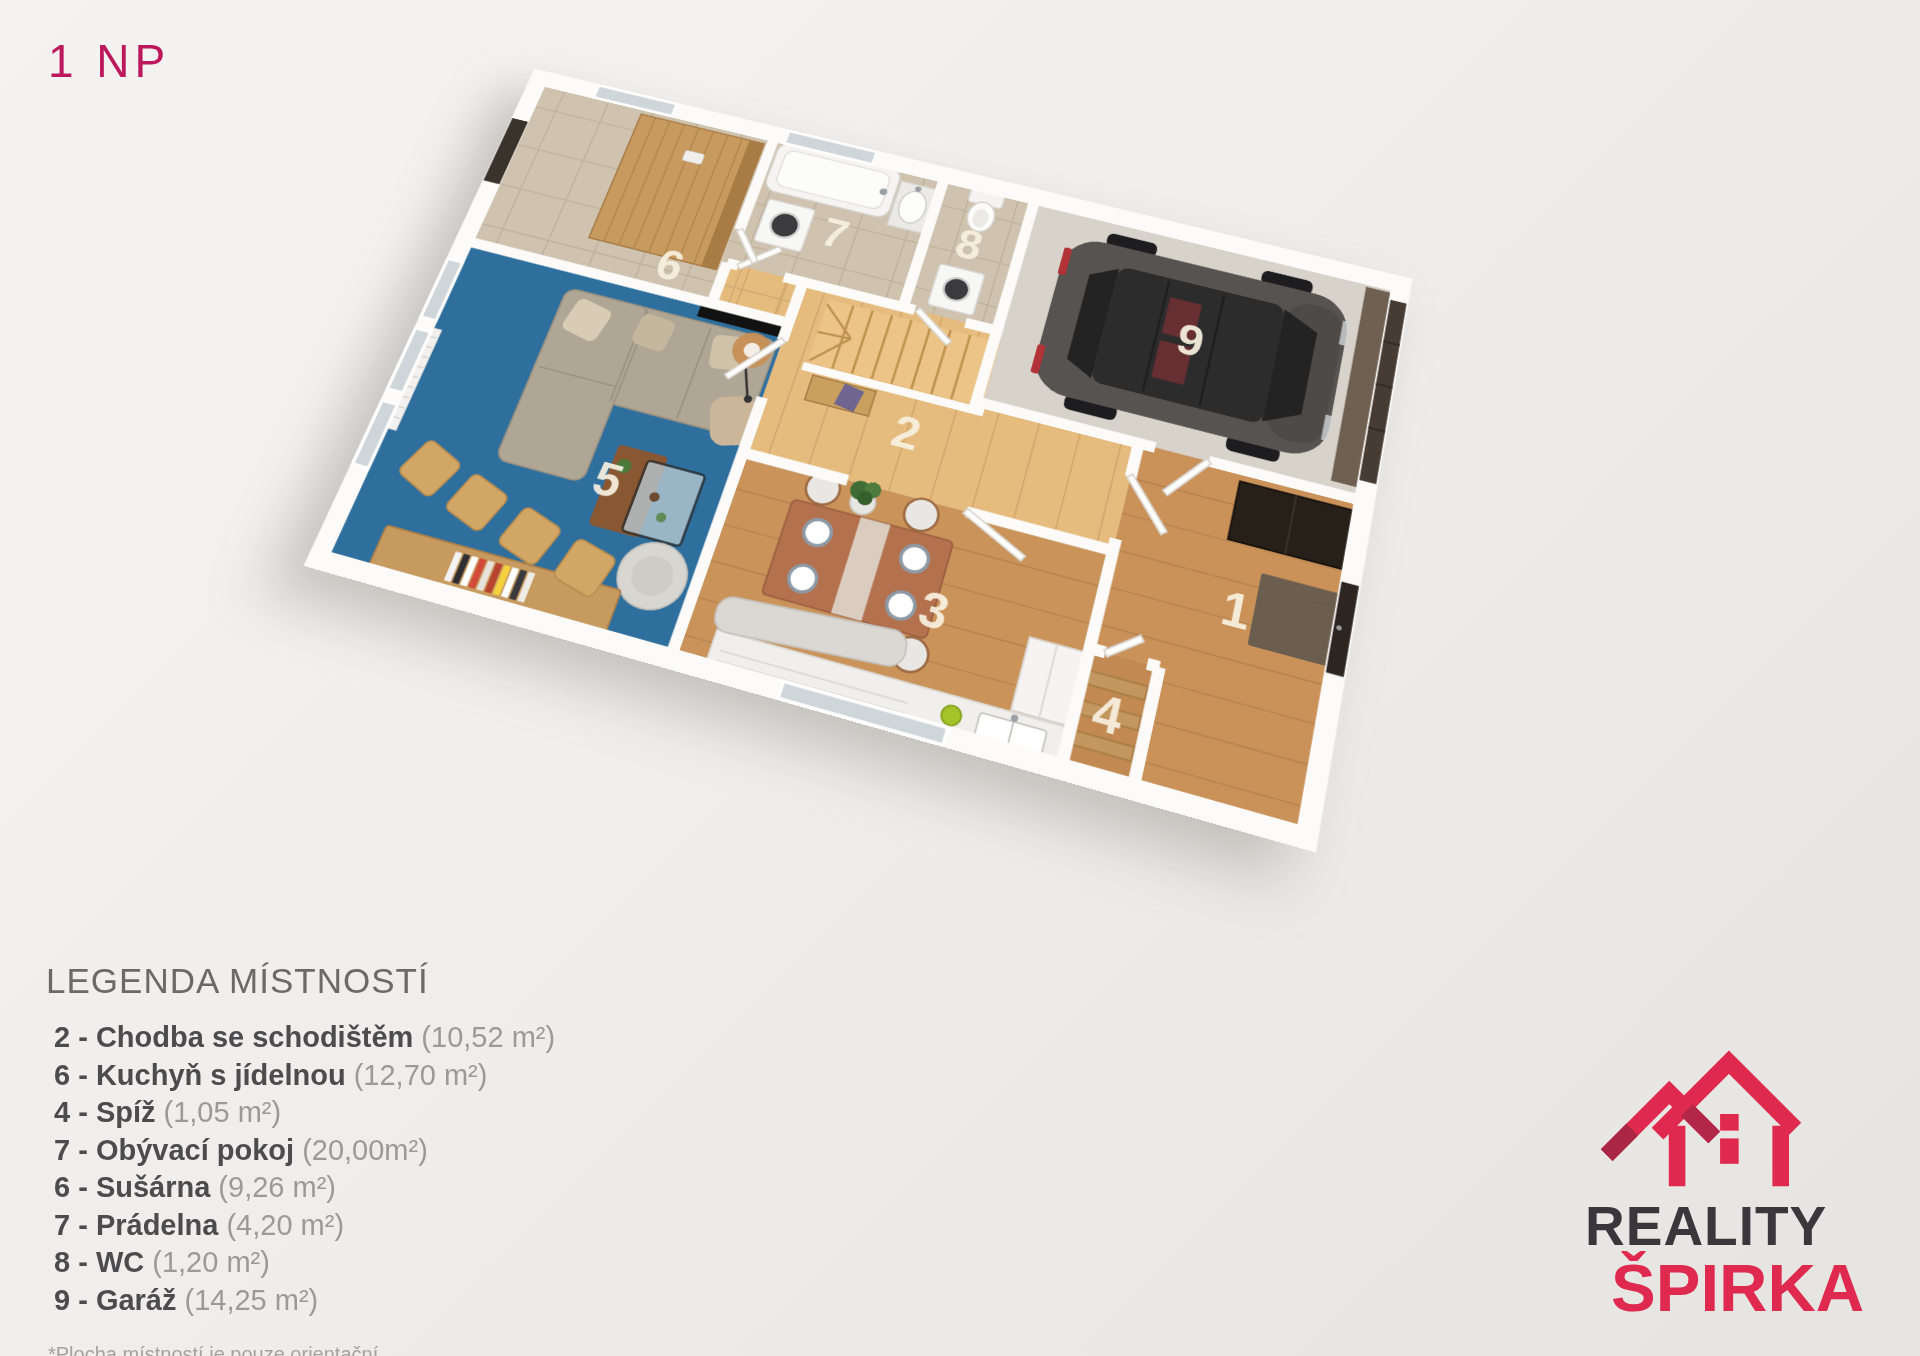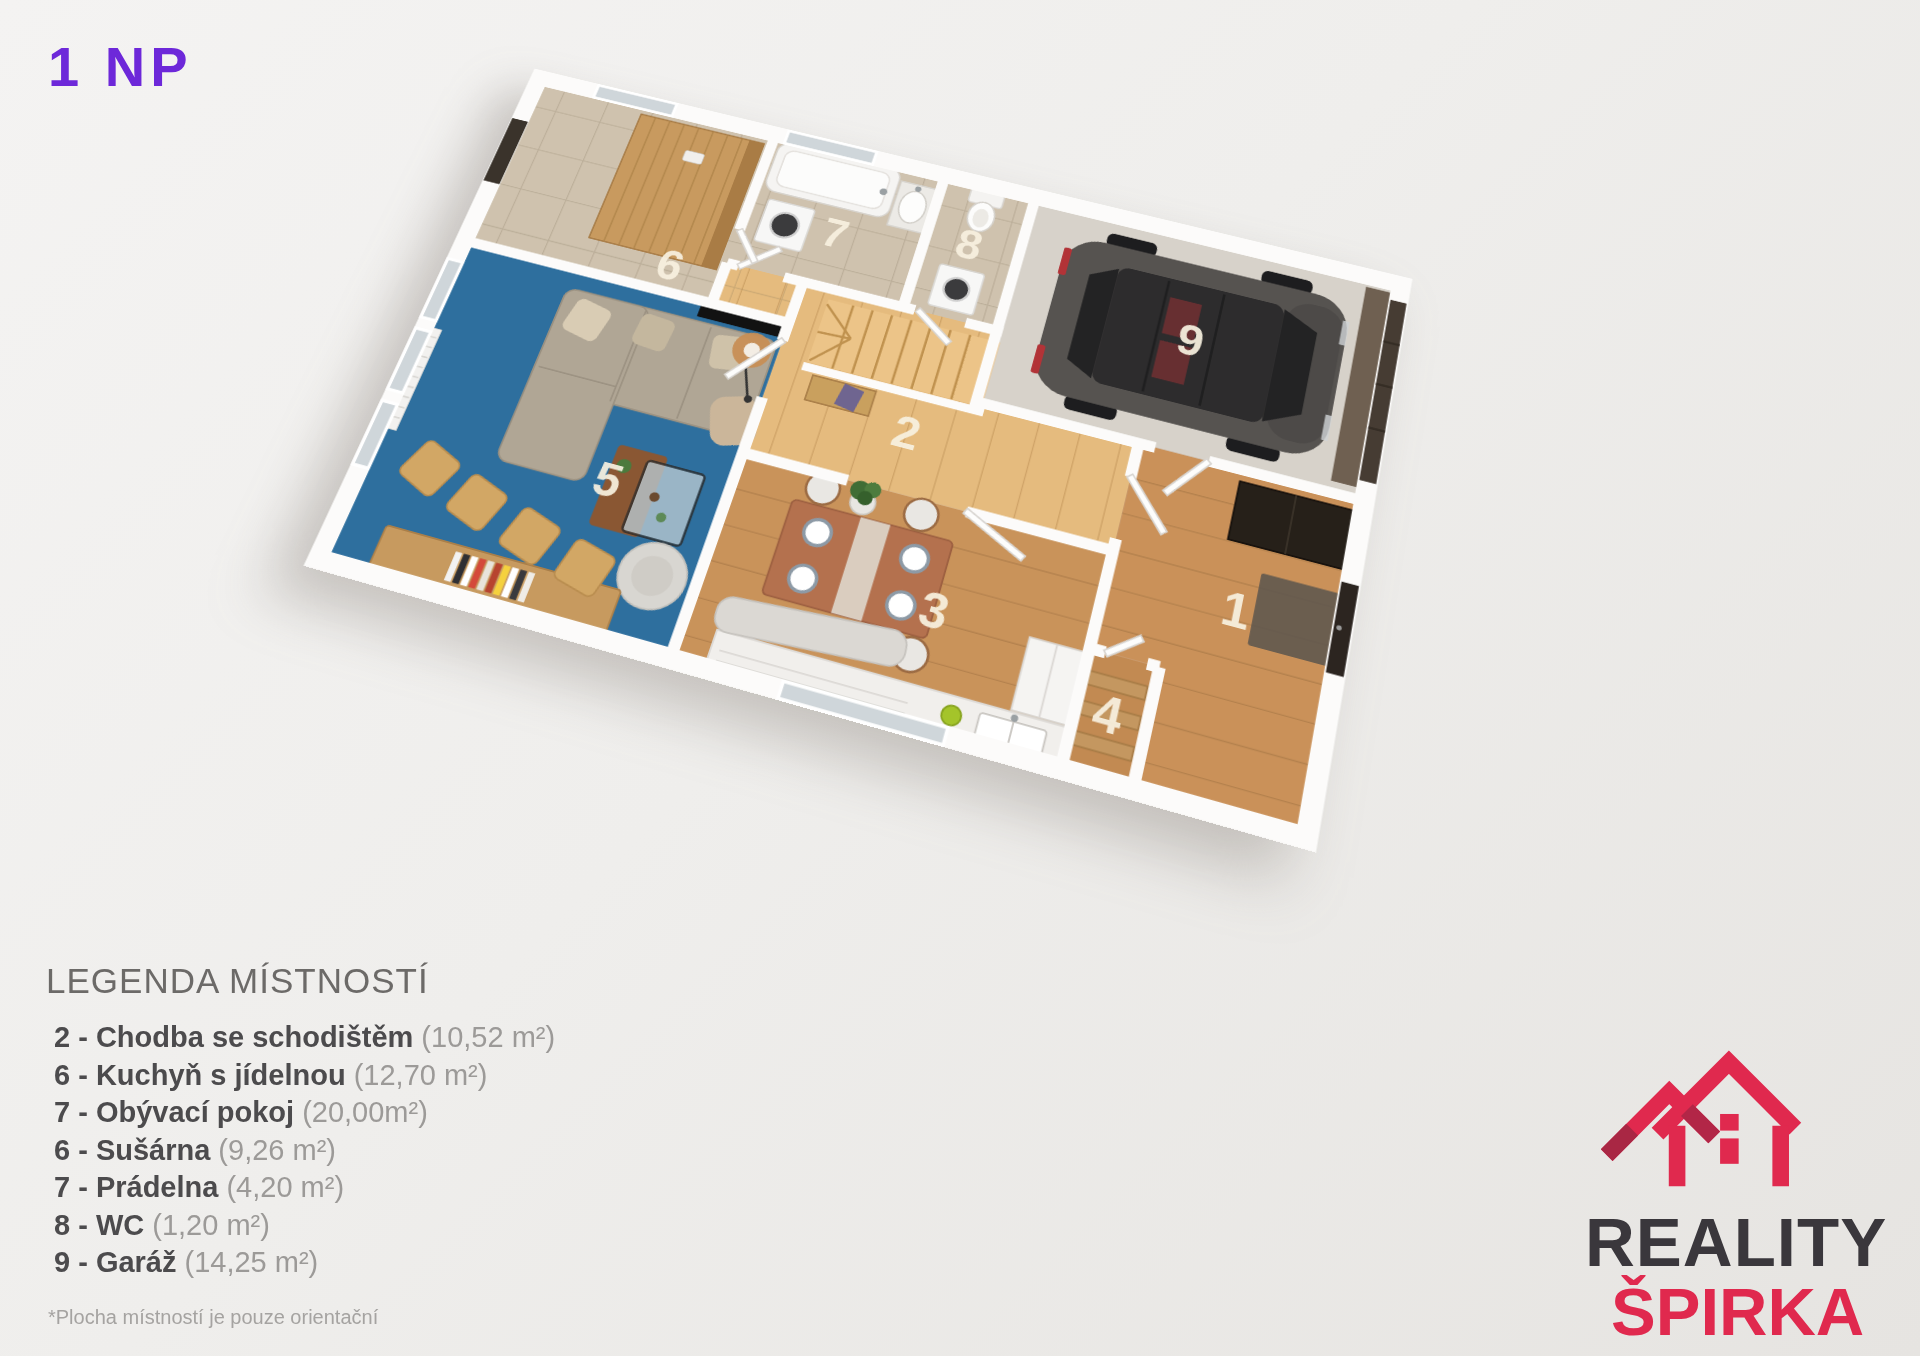--- a/index.html
+++ b/index.html
@@ -4,21 +4,21 @@
 <style>
   html,body{margin:0;padding:0;}
   body{
     width:1920px;height:1356px;overflow:hidden;position:relative;
     background:linear-gradient(135deg,#f4f3f2 0%,#efeeec 45%,#e6e4e1 100%);
     font-family:"Liberation Sans","DejaVu Sans",sans-serif;
     -webkit-font-smoothing:antialiased;
   }
   .np-label{
     position:absolute;left:48px;top:34px;
-    font-size:56px;font-weight:700;letter-spacing:5px;color:#6d28d9;
+    font-size:46px;font-weight:400;letter-spacing:5px;color:#be185d;
   }
   
   .plan3d{
     position:absolute;left:305px;top:40px;width:1150px;height:760px;
     transform-origin:50% 50%;
     transform:perspective(1600px) rotateX(25deg) rotateZ(16deg) scale(0.92);
   }
   .plan3d svg{width:100%;height:100%;filter:drop-shadow(-28px 34px 30px rgba(110,100,90,.32));}
   .roomnum{
     font-family:"Liberation Sans","DejaVu Sans",sans-serif;
@@ -29,21 +29,21 @@
   .legend{position:absolute;left:46px;top:961px;width:560px;}
   .legend-title{font-size:35px;font-weight:400;color:#6c6a68;letter-spacing:1px;margin-bottom:18px;}
   .lg-row{font-size:29px;line-height:37.5px;white-space:nowrap;}
   .lg-row{padding-left:8px;}
   .lg-label{font-weight:700;color:#4c4b4d;}
   .lg-area{font-weight:400;color:#9c9a98;margin-left:8px;}
   .legend-note{margin-top:24px;font-size:20px;color:#a5a3a1;padding-left:2px;}
   
   .logo{position:absolute;left:1585px;top:1038px;width:320px;}
   .logo-icon{display:block;margin-left:10px;}
-  .logo-line1{font-size:69px;font-weight:800;color:#3a373c;letter-spacing:1px;line-height:1.02;margin-top:20px;}
+  .logo-line1{font-size:55px;font-weight:800;color:#3a373c;letter-spacing:1px;line-height:1.02;margin-top:10px;}
   .logo-line2{font-size:67px;font-weight:800;color:#e0294e;letter-spacing:0px;line-height:1.0;margin-left:26px;}
 </style>
 </head>
 <body>
 
 <div class="np-label">1 NP</div>
 
 <div class="plan3d">
 <svg viewBox="-60 -60 1270 830" preserveAspectRatio="none">
   <defs>
@@ -283,20 +283,21 @@
     <text class="roomnum" x="616" y="112">8</text>
     <text class="roomnum" x="912" y="168">9</text>
   </g>
 </svg>
 </div>
 
 <div class="legend">
   <div class="legend-title">LEGENDA MÍSTNOSTÍ</div>
   <div class="lg-row"><span class="lg-label">2 - Chodba se schodištěm</span><span class="lg-area">(10,52 m²)</span></div>
   <div class="lg-row"><span class="lg-label">6 - Kuchyň s jídelnou</span><span class="lg-area">(12,70 m²)</span></div>
+  <div class="lg-row"><span class="lg-label">4 - Spíž</span><span class="lg-area">(1,05 m²)</span></div>
   <div class="lg-row"><span class="lg-label">7 - Obývací pokoj</span><span class="lg-area">(20,00m²)</span></div>
   <div class="lg-row"><span class="lg-label">6 - Sušárna</span><span class="lg-area">(9,26 m²)</span></div>
   <div class="lg-row"><span class="lg-label">7 - Prádelna</span><span class="lg-area">(4,20 m²)</span></div>
   <div class="lg-row"><span class="lg-label">8 - WC</span><span class="lg-area">(1,20 m²)</span></div>
   <div class="lg-row"><span class="lg-label">9 - Garáž</span><span class="lg-area">(14,25 m²)</span></div>
   <div class="legend-note">*Plocha místností je pouze orientační</div>
 </div>
 
 <div class="logo">
   <svg class="logo-icon" width="215" height="150" viewBox="0 0 220 150">

